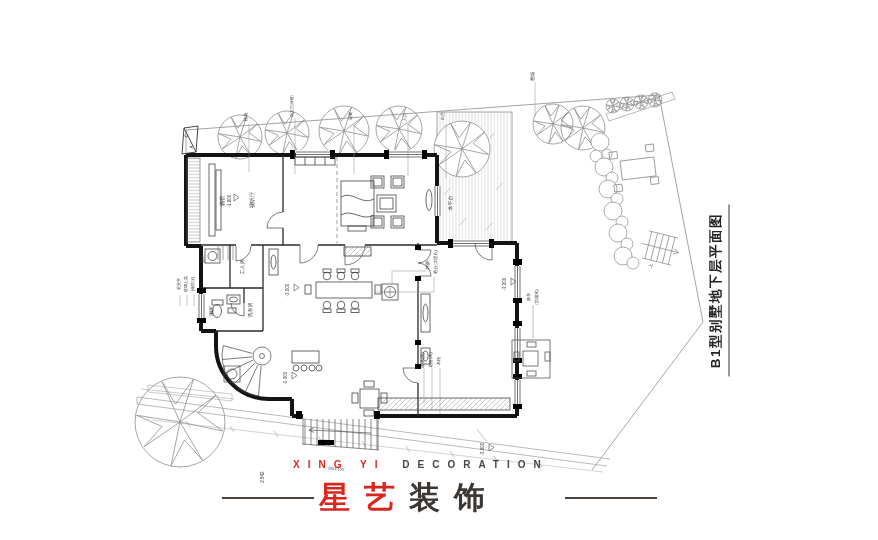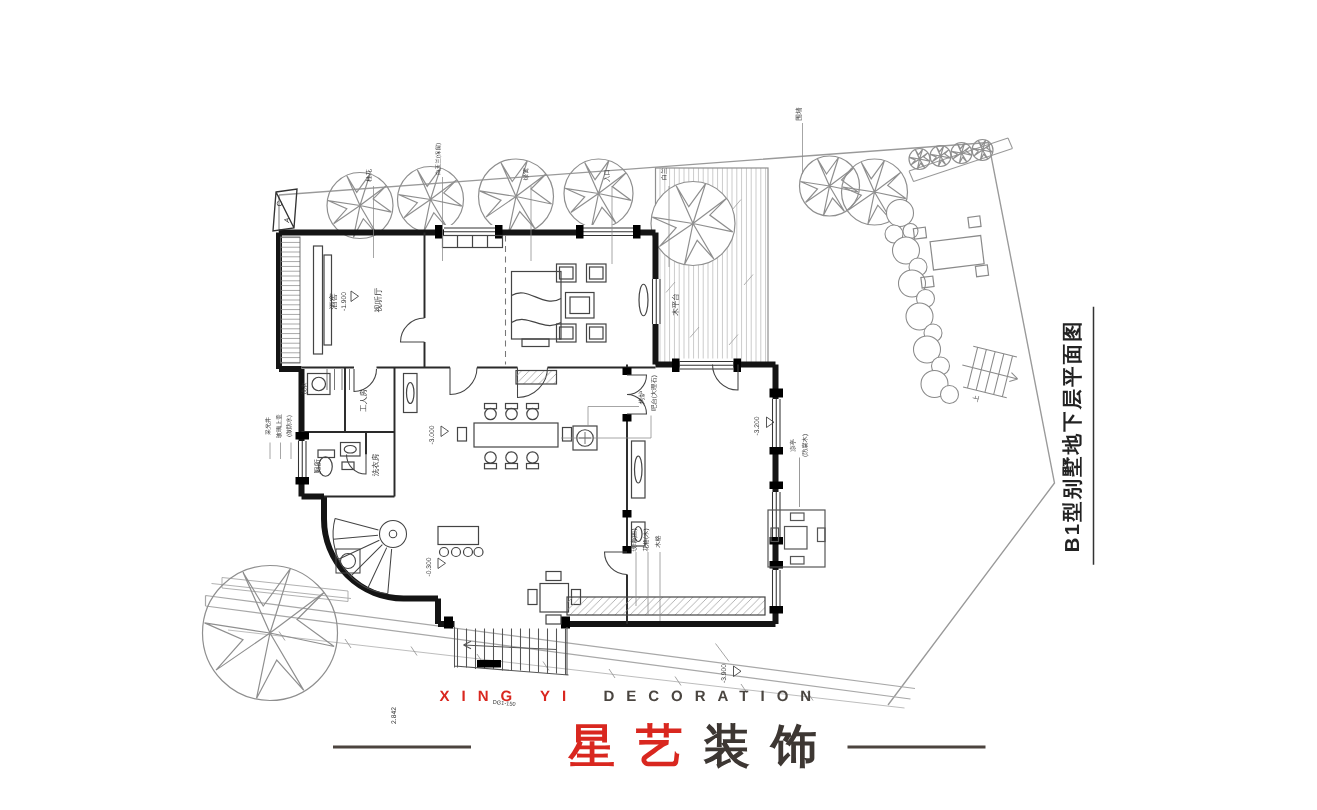--- a/index.html
+++ b/index.html
@@ -11,21 +11,21 @@
     position:absolute;left:632px;top:279px;width:172px;height:22px;
     transform:rotate(-90deg);
     font-size:13.5px;font-weight:bold;color:#222;letter-spacing:1.5px;
     text-align:center;border-bottom:1.4px solid #333;white-space:nowrap;}
   .watermark{
     position:absolute;left:293px;top:459px;width:300px;
     font-size:10px;font-weight:bold;letter-spacing:8px;white-space:nowrap;}
   .watermark .wm-red{color:#d9271f;}
   .watermark .wm-gray{color:#4a4540;margin-left:6px;}
   .logo{
-    position:absolute;left:319px;top:477px;width:240px;text-align:right;
+    position:absolute;left:319px;top:477px;width:240px;text-align:left;
     font-size:31px;font-weight:bold;letter-spacing:14px;white-space:nowrap;}
   .logo .lg-red{color:#d9271f;}
   .logo .lg-dark{color:#3d3733;}
   .logo-line{position:absolute;top:497px;width:92px;height:0;border-top:2.5px solid #4c443f;}
   .logo-line.left{left:222px;}
   .logo-line.right{left:565px;}
 </style>
 </head>
 <body>
 

